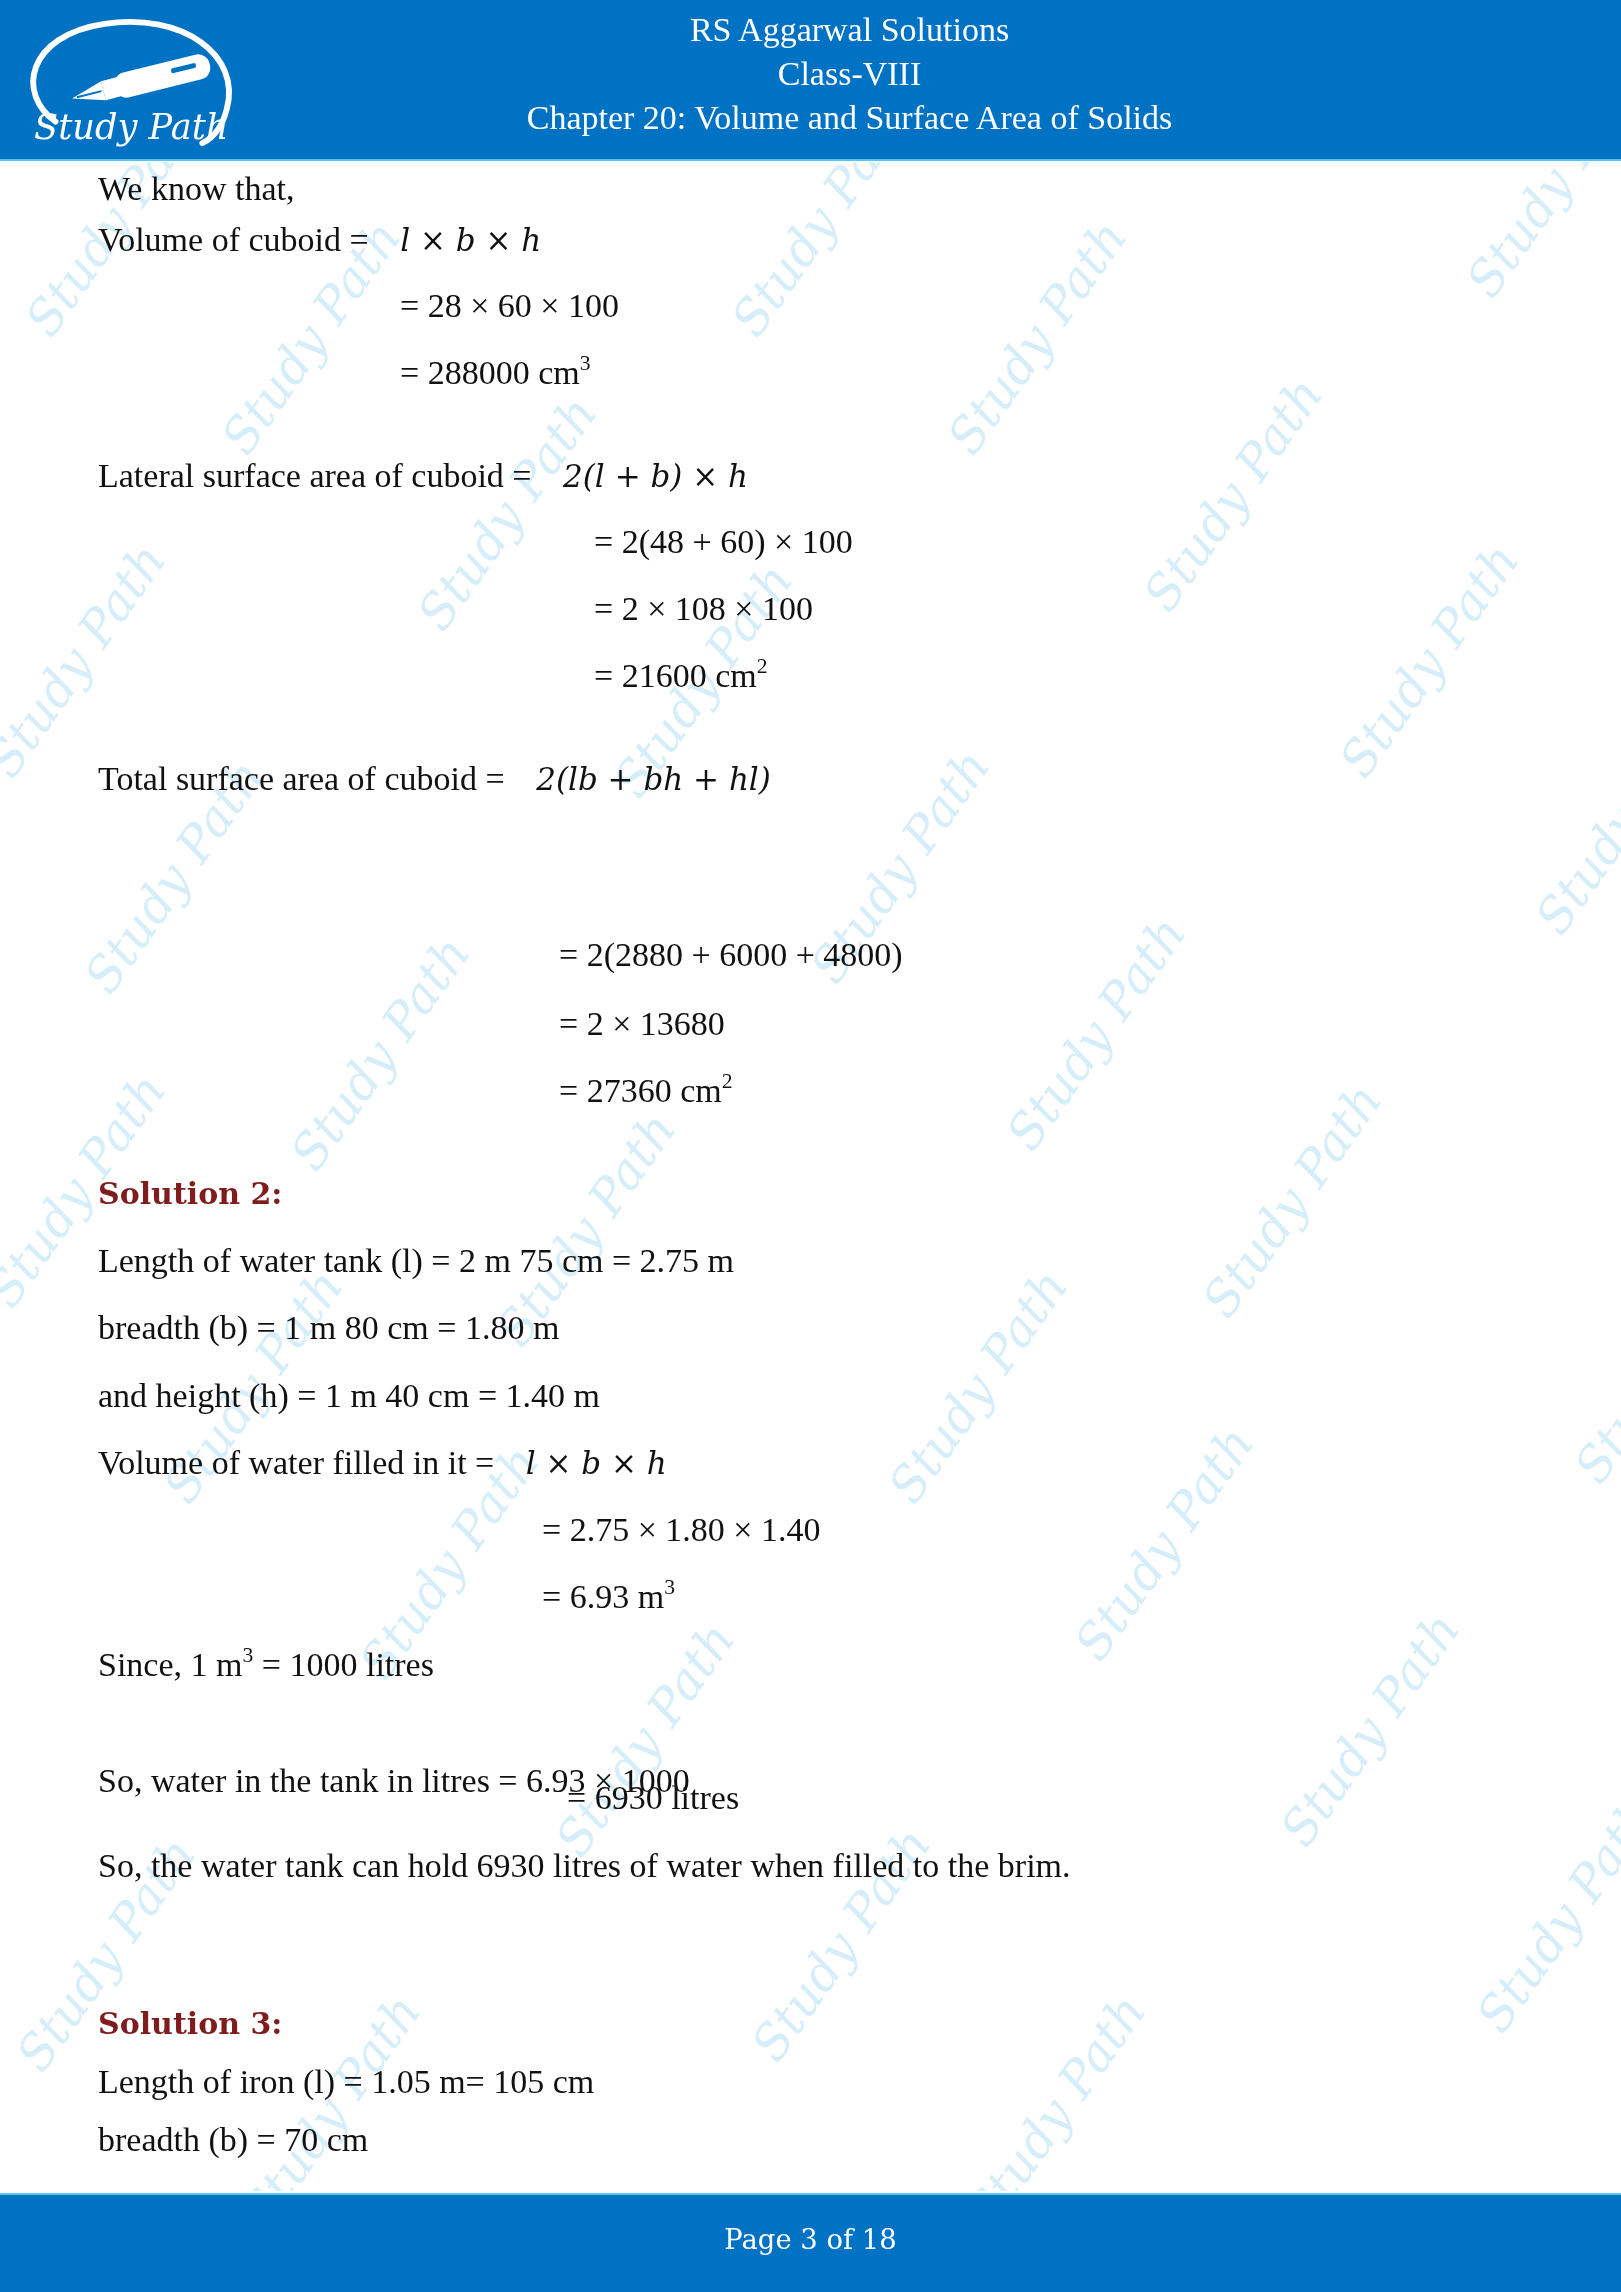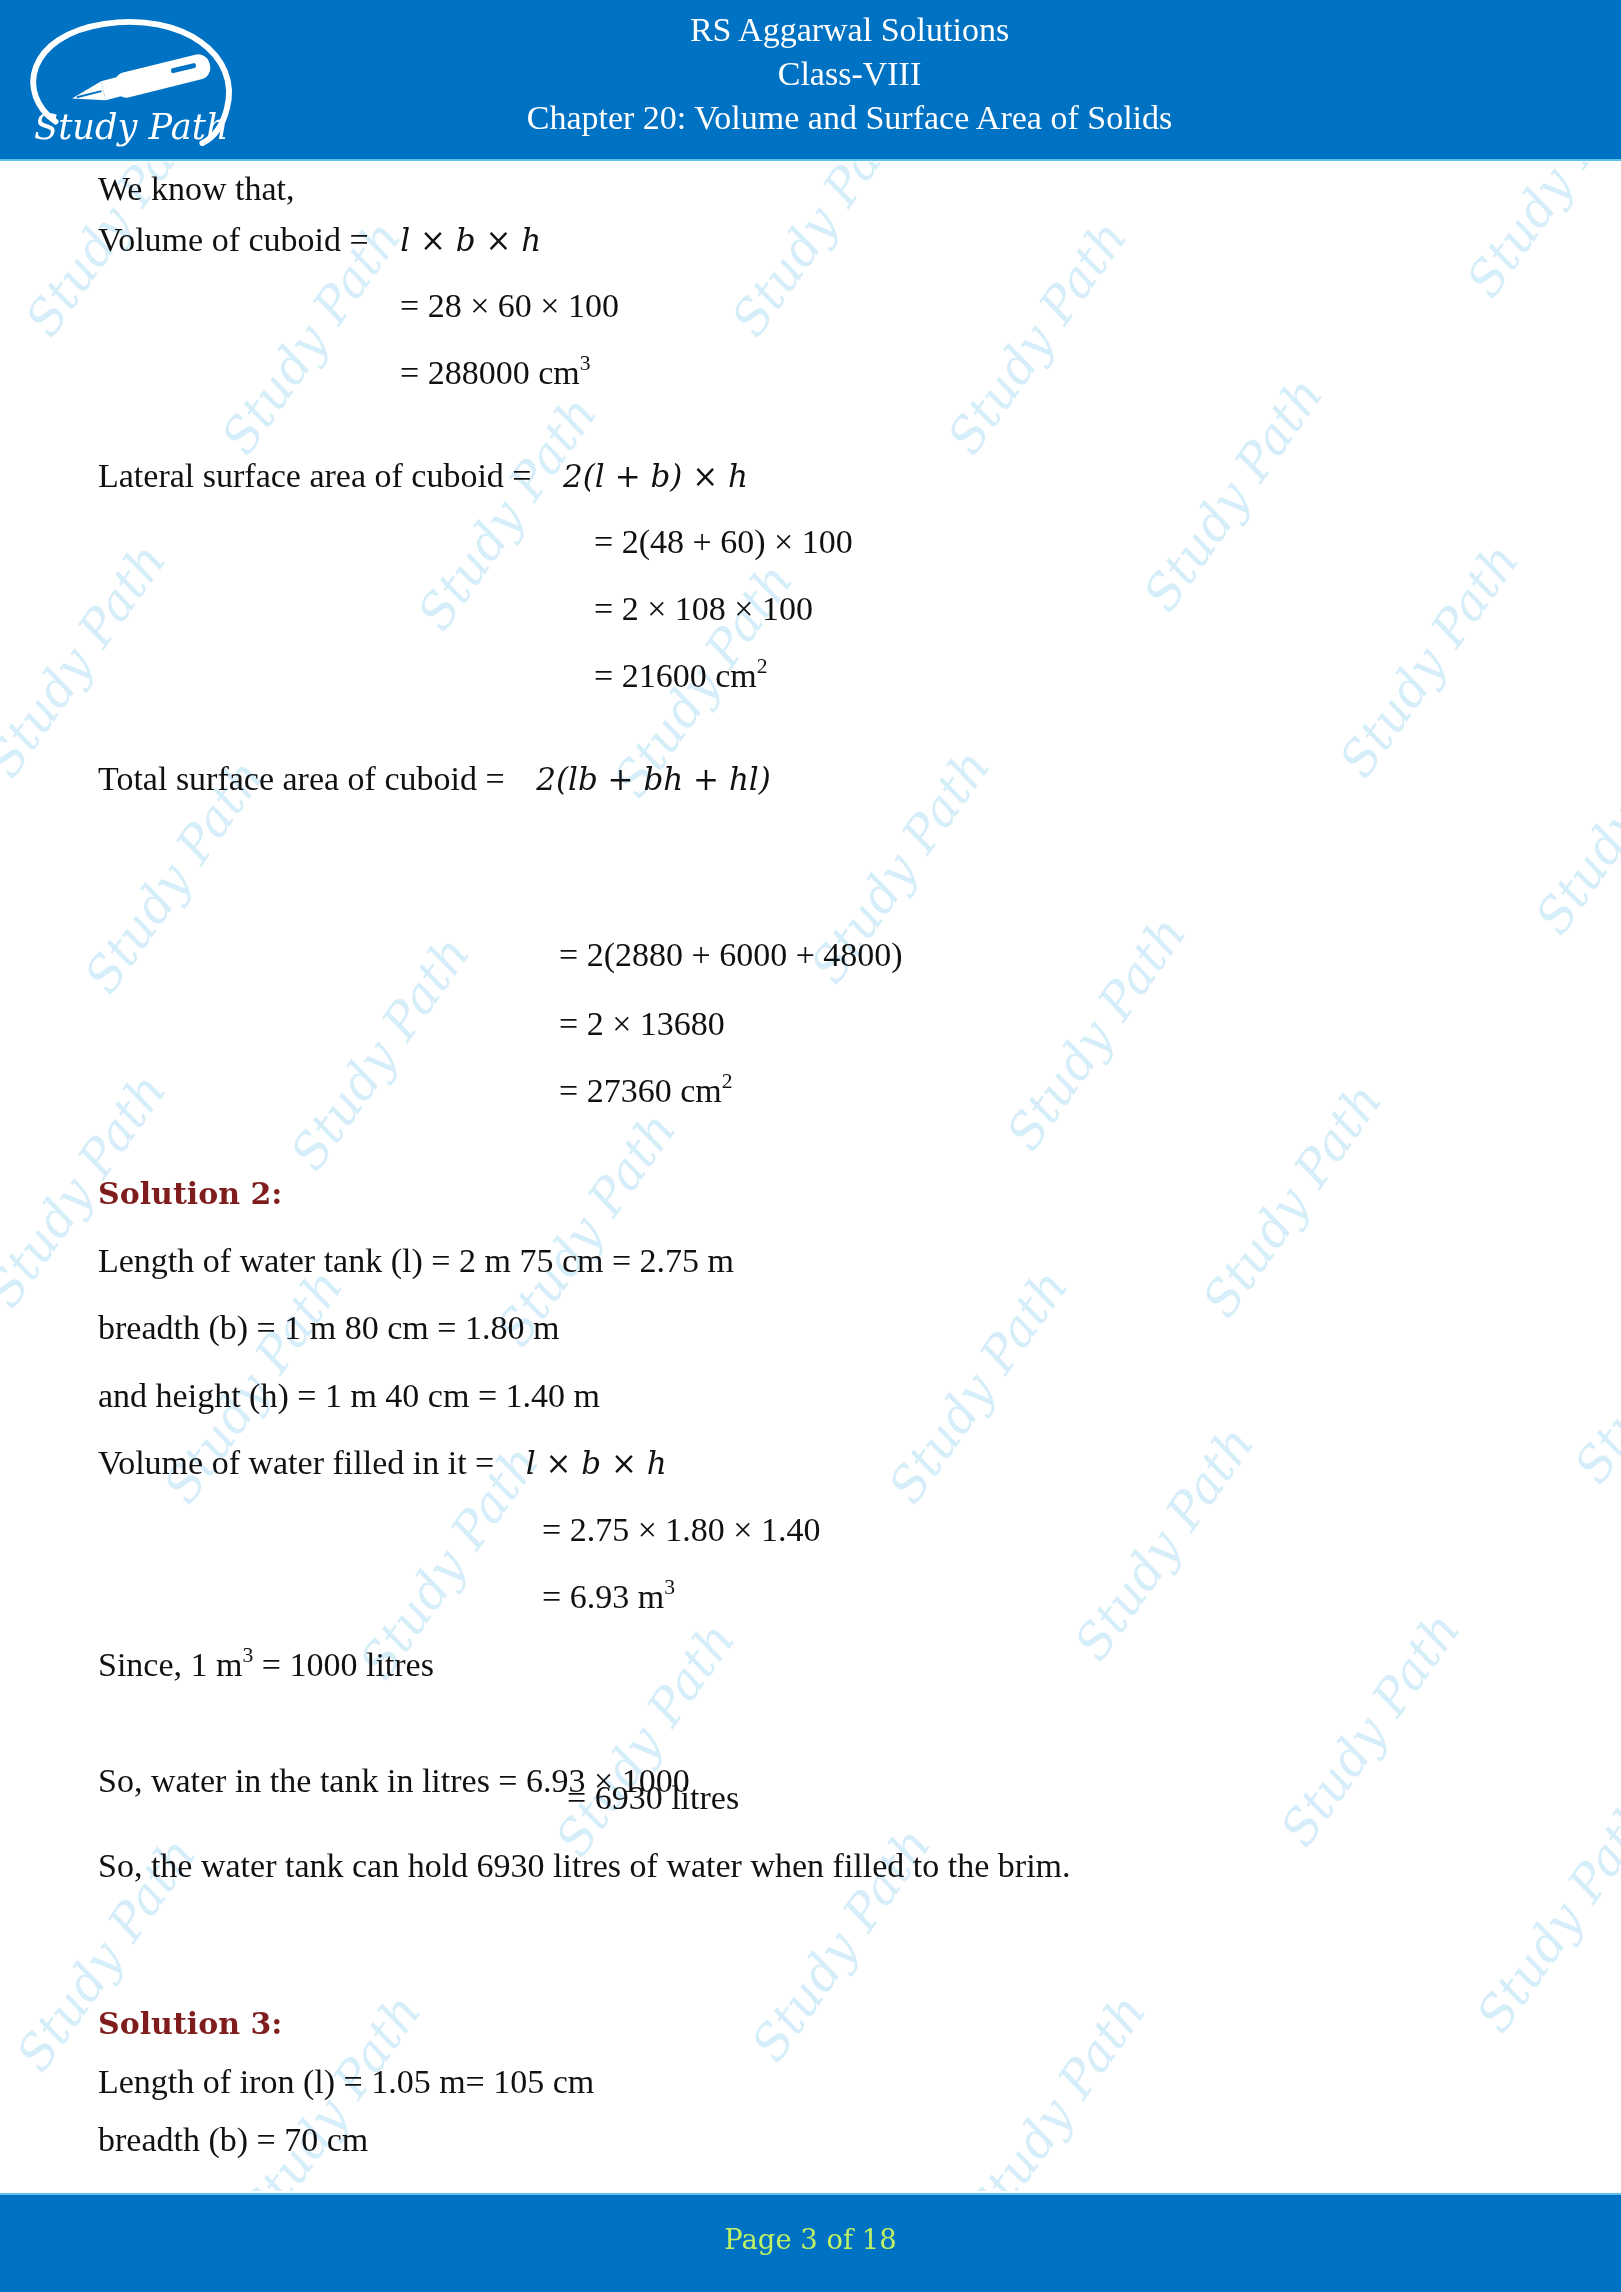--- a/index.html
+++ b/index.html
@@ -89,21 +89,21 @@
       width: 1621px;
       height: 100px;
       background: #0072c3;
       border-top: 2.9px solid #5ec3ea;
     }
     .footer-text {
       position: absolute;
       left: 0; top: 29px;
       width: 1621px;
       text-align: center;
-      color: #bef264;
+      color: #ffffff;
       font-family: "DejaVu Serif", serif;
       font-size: 27.4px;
     }
   </style>
 </head>
 <body>
 
 <div class="header">
   <svg class="logo" viewBox="0 0 226 138">
     <path d="M40 108 C0 80 10 20 90 8 C170 -4 230 40 215 95 C210 115 200 125 190 130" fill="none" stroke="#ffffff" stroke-width="6" stroke-linecap="round"></path>

